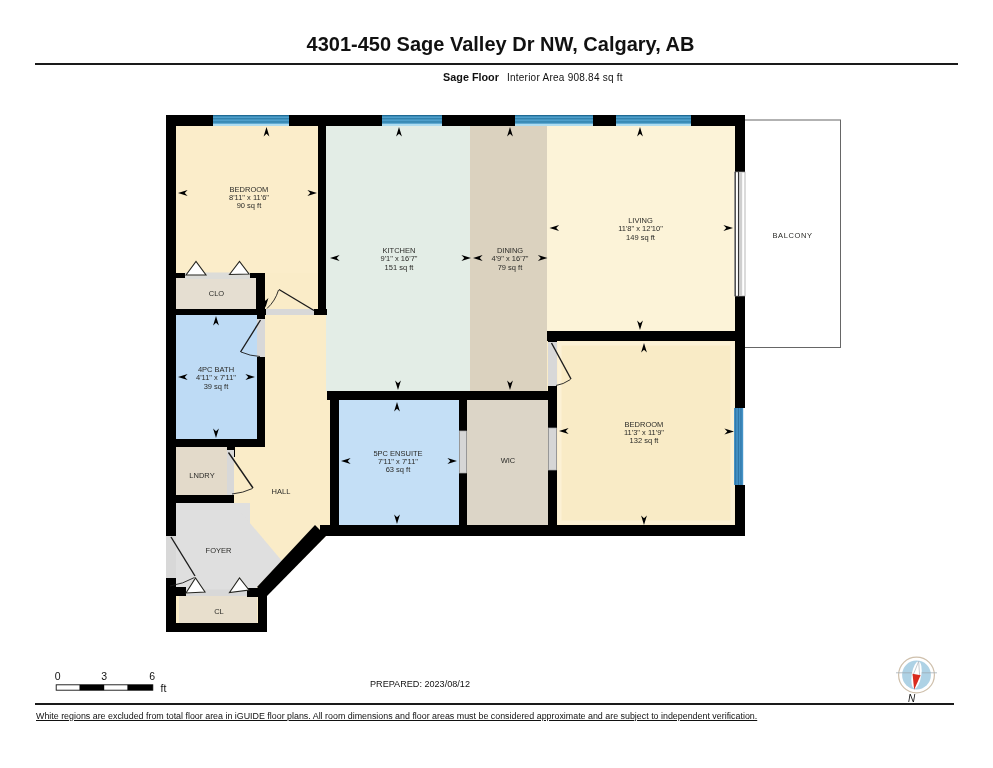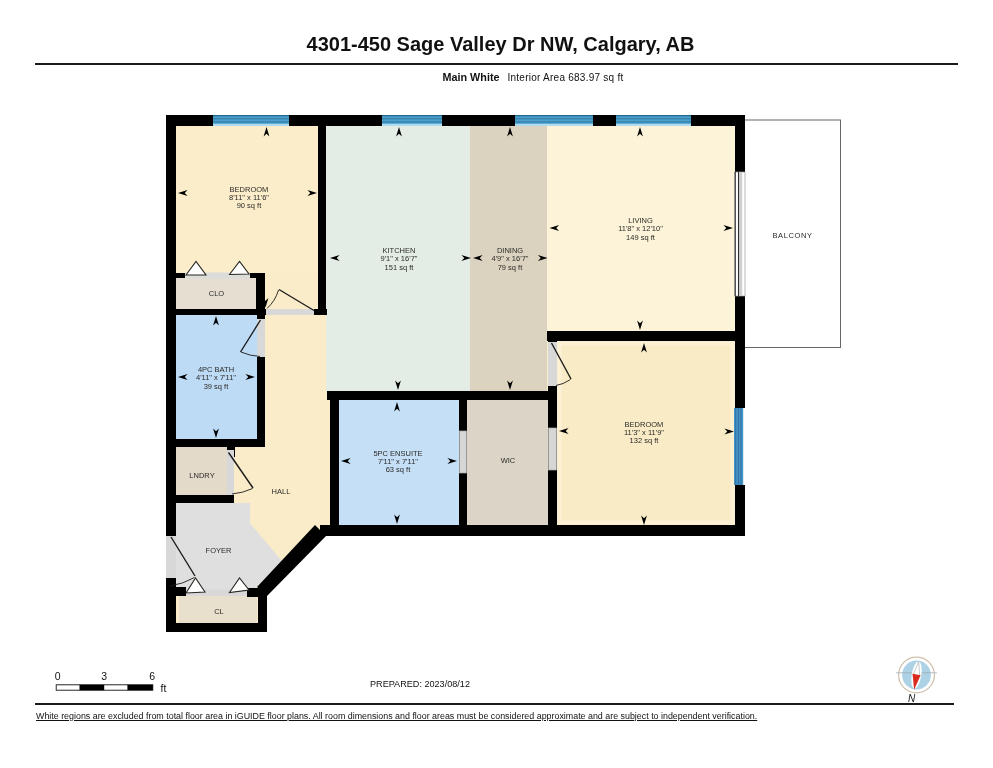--- a/index.html
+++ b/index.html
@@ -6,21 +6,21 @@
 body{width:993px;height:768px;position:relative;font-family:"Liberation Sans",sans-serif;overflow:hidden;}
 .abs{position:absolute;}
 </style>
 </head>
 <body>
 
 <div class="abs" style="left:4px;top:33px;width:993px;text-align:center;font-size:20px;font-weight:bold;color:#111;">4301-450 Sage Valley Dr NW, Calgary, AB</div>
 
 <div class="abs" style="left:35px;top:63px;width:923px;height:2px;background:#1a1a1a;"></div>
 
-<div class="abs" style="left:0;top:71px;width:1066px;text-align:center;font-size:10px;color:#111;"><span style="font-weight:bold;font-size:10.8px;">Main White</span><span style="display:inline-block;width:8px;"></span><span style="letter-spacing:0.25px;">Interior Area 683.97 sq ft</span></div>
+<div class="abs" style="left:0;top:71px;width:1066px;text-align:center;font-size:10px;color:#111;"><span style="font-weight:bold;font-size:10.8px;">Sage Floor</span><span style="display:inline-block;width:8px;"></span><span style="letter-spacing:0.25px;">Interior Area 908.84 sq ft</span></div>
 <svg class="abs" style="left:0;top:0;" width="993" height="768" viewBox="0 0 993 768">
 <defs>
 <linearGradient id="bg2" x1="0" y1="0" x2="0" y2="1">
 <stop offset="0" stop-color="#FCF2D6"></stop>
 <stop offset="1" stop-color="#F8E9C3"></stop>
 </linearGradient>
 <path id="a" d="M0,0 L-2.9,9.6 L0,6.7 L2.9,9.6 Z" fill="#000"></path>
 </defs>
 
 <g>

